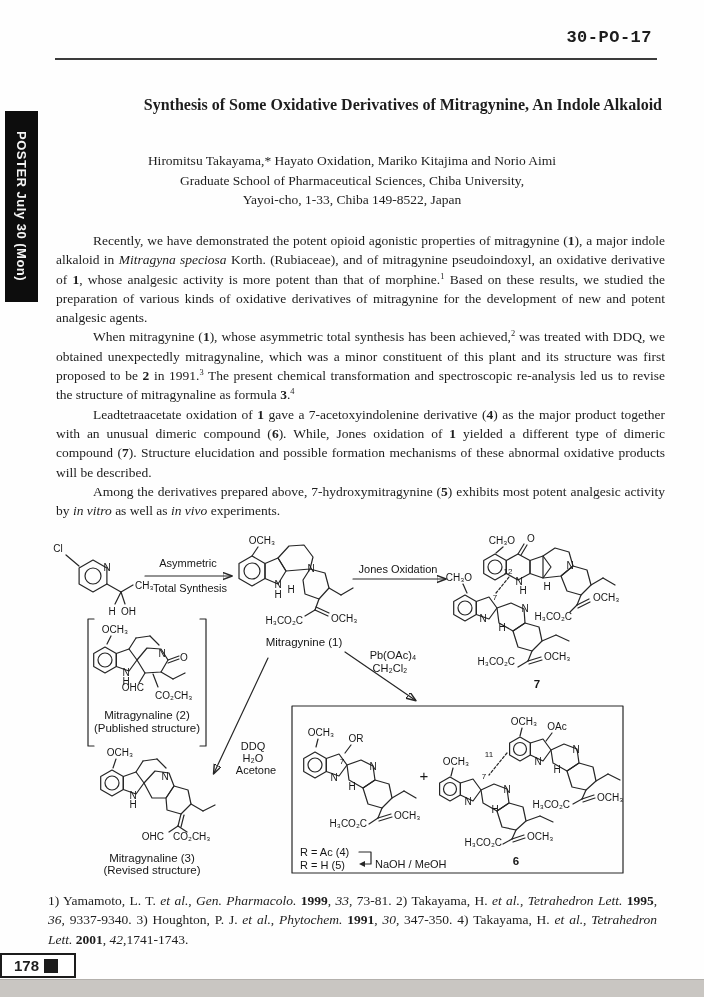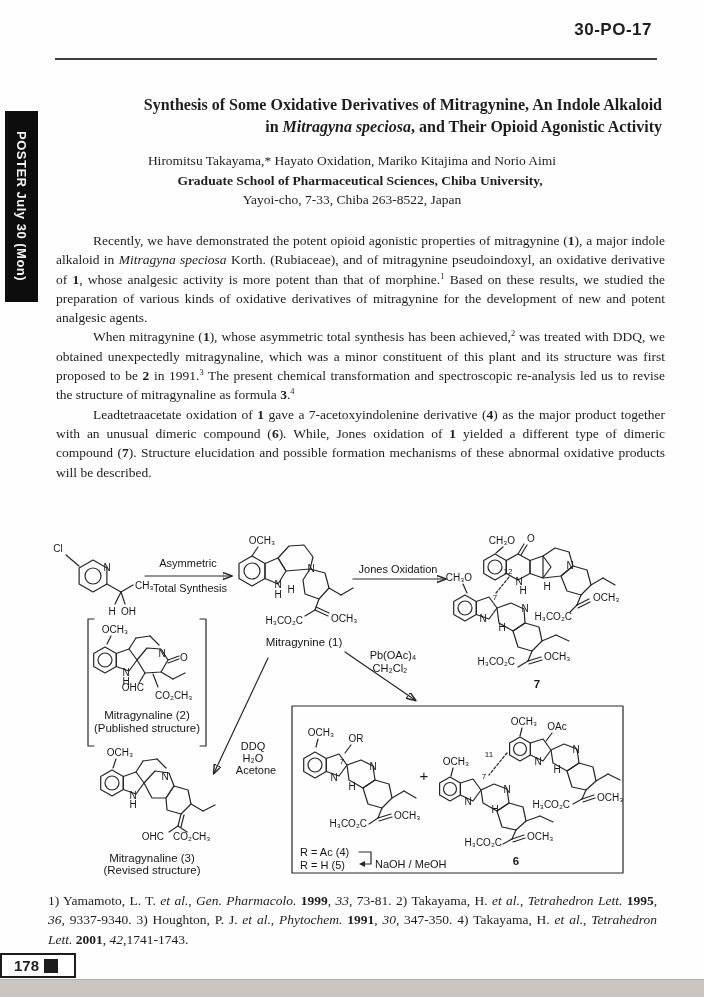--- a/index.html
+++ b/index.html
@@ -1,32 +1,32 @@
 <!DOCTYPE html>
 <html><head>
 <meta charset="utf-8">
 <style>
   html,body{margin:0;padding:0;background:#ffffff;}
   .page{position:relative;width:704px;height:997px;background:#fefefe;overflow:hidden;
         font-family:"Liberation Serif",serif;color:#1d1d1d;}
   
-  .header-code{position:absolute;top:20px;right:52px;font-family:Liberation Sans, sans-serif;
+  .header-code{position:absolute;top:28px;right:52px;font-family:Liberation Mono, monospace;
         font-weight:bold;font-size:17px;letter-spacing:.5px;}
   .header-rule{position:absolute;top:58px;left:55px;width:602px;height:0;border-top:2px solid #3c3c3c;}
   
   .sidebar{position:absolute;top:111px;left:5px;width:33px;height:191px;background:#0d0d0d;
         display:flex;align-items:center;justify-content:center;}
   .sidebar span{writing-mode:vertical-rl;color:#f5f5f5;font-family:"Liberation Sans",sans-serif;
         font-weight:bold;font-size:13px;white-space:nowrap;letter-spacing:.5px;}
   
   .title{position:absolute;top:94px;left:42px;width:620px;margin:0;text-align:right;
         font-size:16px;font-weight:bold;line-height:22px;}
   .title .tline{display:block;}
   .authors{position:absolute;top:153px;left:42px;width:620px;text-align:center;font-size:13.5px;}
-  .affil1{position:absolute;top:173px;left:50px;width:620px;text-align:center;font-size:13.5px;font-weight:bold;}
+  .affil1{position:absolute;top:173px;left:42px;width:620px;text-align:center;font-size:13.5px;}
   .affil2{position:absolute;top:192px;left:42px;width:620px;text-align:center;font-size:13.5px;}
   
   .bodytext{position:absolute;top:231px;left:56px;width:609px;font-size:13.5px;line-height:19.3px;}
   .bodytext p{margin:0;text-align:justify;text-indent:37px;}
   .refs{position:absolute;top:891px;left:48px;width:609px;font-size:13.5px;line-height:19.3px;text-align:justify;}
   .i{font-style:italic;}
   .b{font-weight:bold;}
   sup{font-size:0.62em;line-height:0;}
   
   .scheme{position:absolute;top:531px;left:25px;}
@@ -55,31 +55,31 @@
 
   <div class="header-code">30-PO-17</div>
   <div class="header-rule"></div>
 
   <div class="sidebar">
     <span>POSTER July 30 (Mon)</span>
   </div>
 
   <h1 class="title">
     <span class="tline"><span>Synthesis of Some Oxidative Derivatives of Mitragynine, An Indole Alkaloid</span></span>
-    <span class="tline"><span>in </span><span class="i">Mitragyna speciosa</span><span>, and Their Opioid Agonistic Activity</span></span>
   </h1>
 
   <div class="authors">Hiromitsu Takayama,* Hayato Oxidation, Mariko Kitajima and Norio Aimi</div>
   <div class="affil1">Graduate School of Pharmaceutical Sciences, Chiba University,</div>
-  <div class="affil2">Yayoi-cho, 7-33, Chiba 263-8522, Japan</div>
+  <div class="affil2">Yayoi-cho, 1-33, Chiba 149-8522, Japan</div>
 
   <div class="bodytext">
     <p><span>Recently, we have demonstrated the potent opioid agonistic properties of mitragynine (</span><span class="b">1</span><span>), a major indole alkaloid in </span><span class="i">Mitragyna speciosa</span><span> Korth. (Rubiaceae), and of mitragynine pseudoindoxyl, an oxidative derivative of </span><span class="b">1</span><span>, whose analgesic activity is more potent than that of morphine.</span><sup>1</sup><span> Based on these results, we studied the preparation of various kinds of oxidative derivatives of mitragynine for the development of new and potent analgesic agents.</span></p>
     <p><span>When mitragynine (</span><span class="b">1</span><span>), whose asymmetric total synthesis has been achieved,</span><sup>2</sup><span> was treated with DDQ, we obtained unexpectedly mitragynaline, which was a minor constituent of this plant and its structure was first proposed to be </span><span class="b">2</span><span> in 1991.</span><sup>3</sup><span> The present chemical transformation and spectroscopic re-analysis led us to revise the structure of mitragynaline as formula </span><span class="b">3</span><span>.</span><sup>4</sup></p>
     <p><span>Leadtetraacetate oxidation of </span><span class="b">1</span><span> gave a 7-acetoxyindolenine derivative (</span><span class="b">4</span><span>) as the major product together with an unusual dimeric compound (</span><span class="b">6</span><span>). While, Jones oxidation of </span><span class="b">1</span><span> yielded a different type of dimeric compound (</span><span class="b">7</span><span>). Structure elucidation and possible formation mechanisms of these abnormal oxidative products will be described.</span></p>
+    <p><span>Among the derivatives prepared above, 7-hydroxymitragynine (</span><span class="b">5</span><span>) exhibits most potent analgesic activity by </span><span class="i">in vitro</span><span> as well as </span><span class="i">in vivo</span><span> experiments.</span></p>
   </div>
 
   <svg class="scheme" width="655" height="354" viewBox="0 0 655 354">
     <defs>
       <marker id="ah" markerWidth="9" markerHeight="8" refX="7" refY="3" orient="auto">
         <path d="M0,0 L8,3 L0,6 Z" fill="#262626" stroke="none"></path>
       </marker>
     </defs>
 
     <g>

